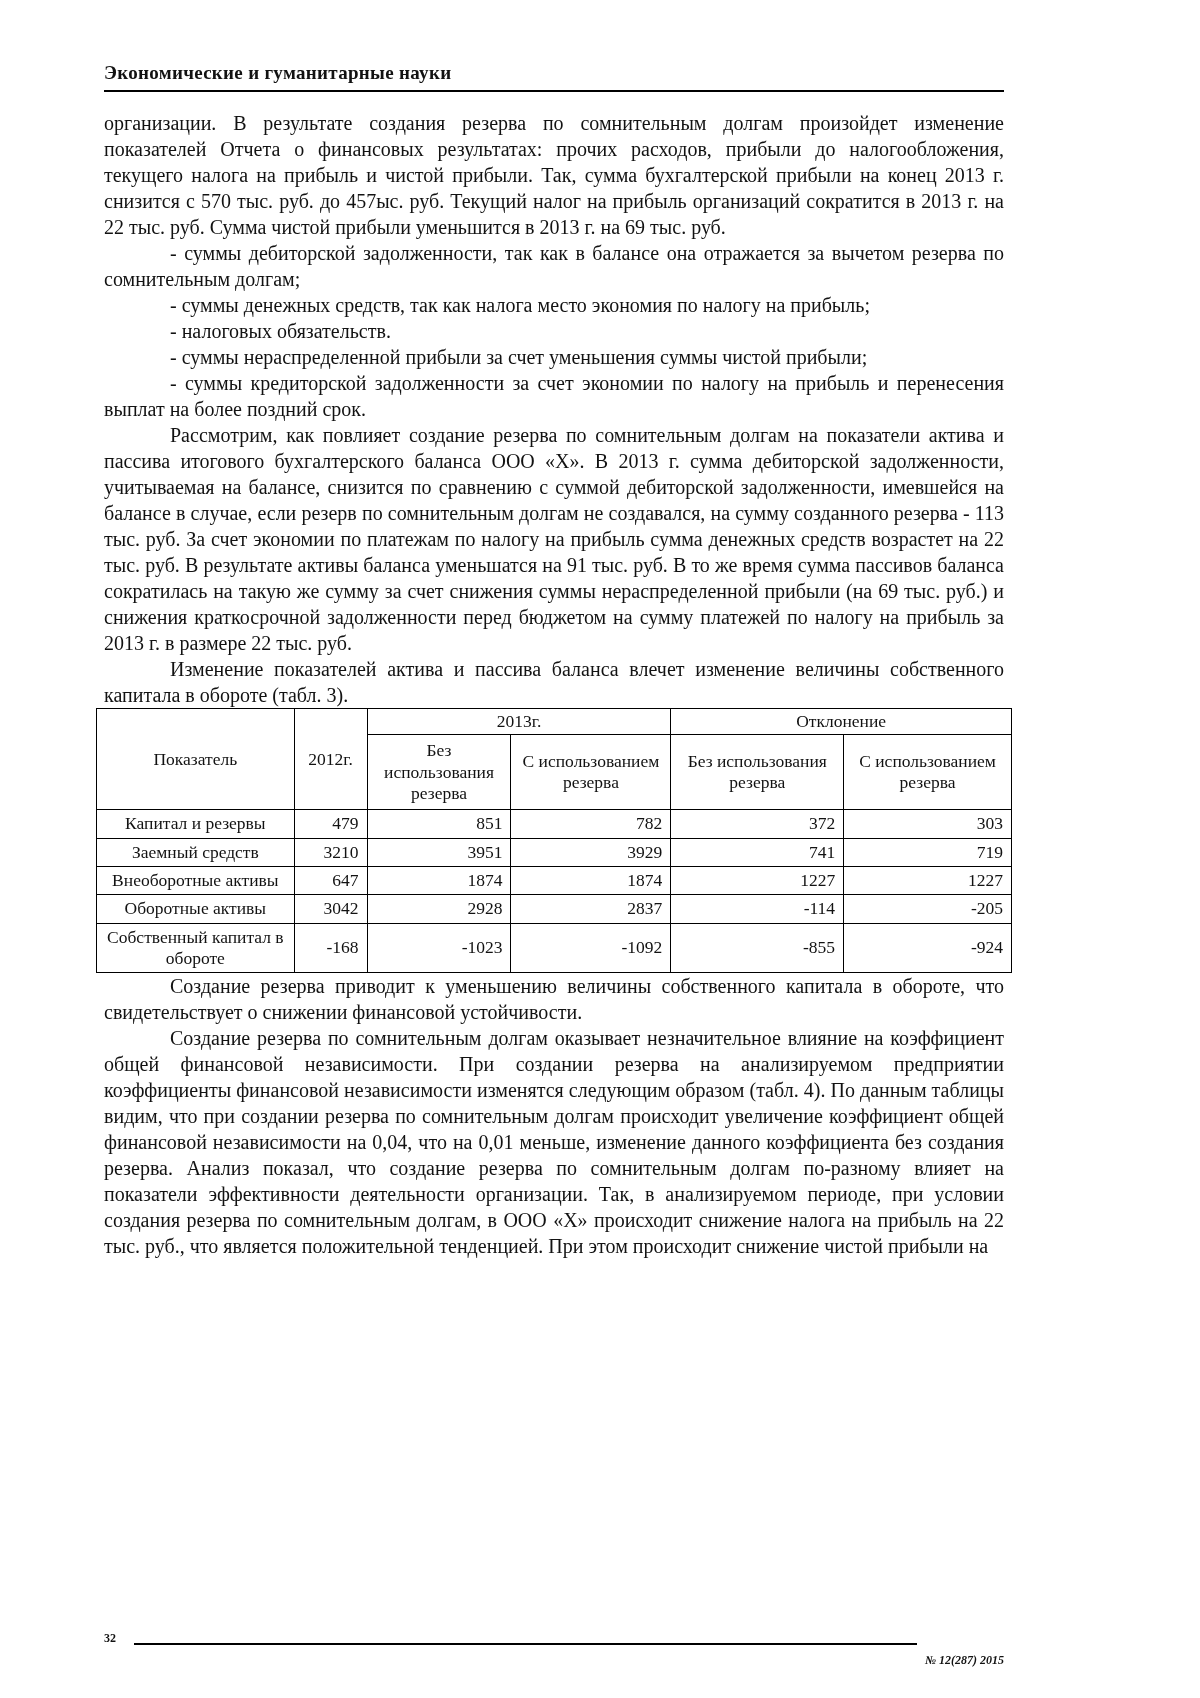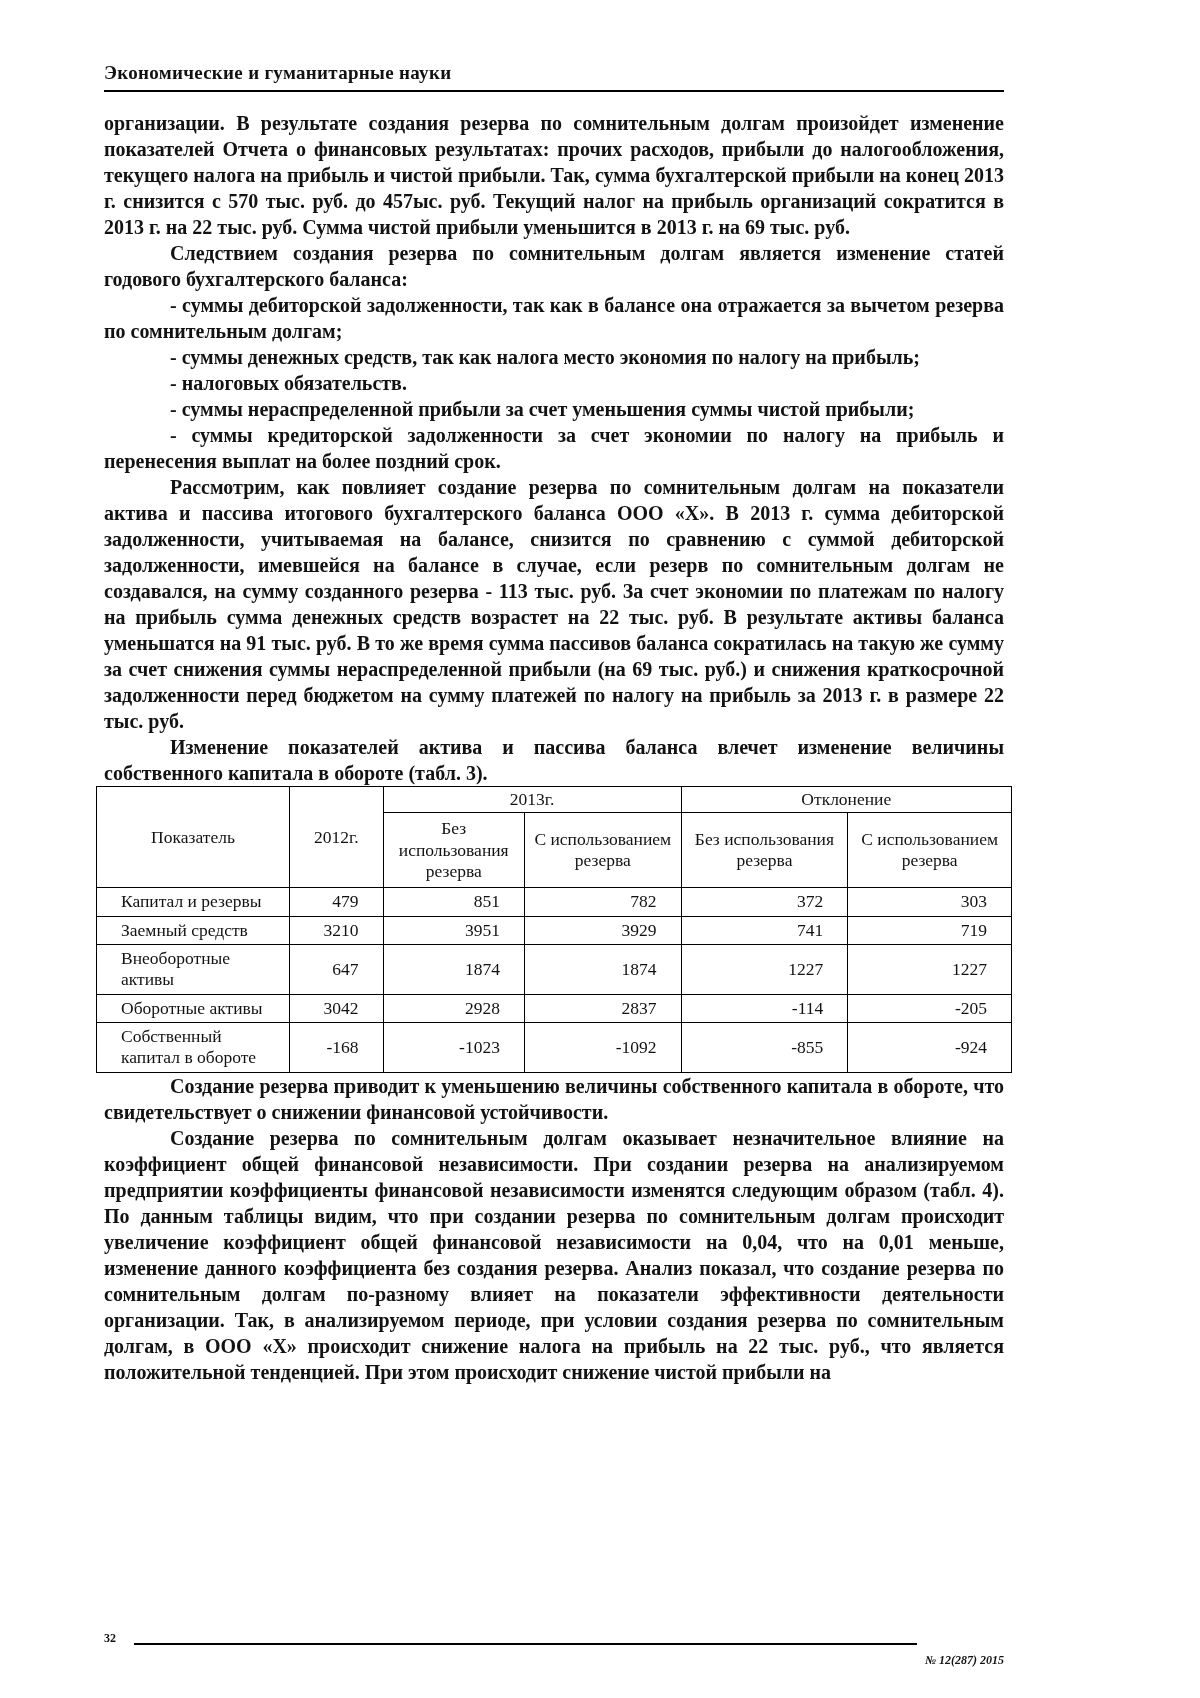--- a/index.html
+++ b/index.html
@@ -25,44 +25,44 @@
     letter-spacing: 0.3px;
     padding-bottom: 6px;
     border-bottom: 2px solid #000;
   }
   .body-text {
     margin-top: 18px;
     font-size: 20px;
     line-height: 26px;
     text-align: justify;
   }
-  .body-text p { margin: 0; font-weight: bold; }
+  .body-text p { margin: 0; }
   p.indent { text-indent: 66px; }
   .table-caption {
     margin: 16px 0 8px 0 !important;
   }
   table.data-table {
     border-collapse: collapse;
     width: 916px;
     margin-left: -8px;
     font-size: 17.5px;
     line-height: 1.22;
     text-align: left;
   }
   table.data-table th,
   table.data-table td {
     border: 1px solid #000;
     font-weight: normal;
-    padding: 3px 24px;
+    padding: 3px 8px;
     vertical-align: middle;
   }
   table.data-table thead th { text-align: center; }
   table.data-table th.group { padding: 2px 16px; }
   table.data-table th.sub { padding: 5px 6px; }
-  td.cat { padding: 6px 6px; }
+  td.cat { text-align: center; padding: 6px 6px; }
   td.num { text-align: right; padding: 6px 12px 6px 6px; }
   .after-table { margin-top: 36px; }
   .footer {
     position: absolute;
     left: 104px;
     right: 196px;
     bottom: 30px;
     display: flex;
     align-items: center;
     font-size: 12px;
@@ -82,21 +82,20 @@
 <body>
 
 <div class="page">
 
   <div class="running-head">
     <span>Экономические и гуманитарные науки</span>
   </div>
 
   <div class="body-text">
     <p>организации. В результате создания резерва по сомнительным долгам произойдет изменение показателей Отчета о финансовых результатах: прочих расходов, прибыли до налогообложения, текущего налога на прибыль и чистой прибыли. Так, сумма бухгалтерской прибыли на конец 2013 г. снизится с 570 тыс. руб. до 457ыс. руб. Текущий налог на прибыль организаций сократится в 2013 г. на 22 тыс. руб. Сумма чистой прибыли уменьшится в 2013 г. на 69 тыс. руб.</p>
-    <p class="indent">Следствием создания резерва по сомнительным долгам является изменение статей годового бухгалтерского баланса:</p>
     <p class="indent">- суммы дебиторской задолженности, так как в балансе она отражается за вычетом резерва по сомнительным долгам;</p>
     <p class="indent">- суммы денежных средств, так как налога место экономия по налогу на прибыль;</p>
     <p class="indent">- налоговых обязательств.</p>
     <p class="indent">- суммы нераспределенной прибыли за счет уменьшения суммы чистой прибыли;</p>
     <p class="indent">- суммы кредиторской задолженности за счет экономии по налогу на прибыль и перенесения выплат на более поздний срок.</p>
     <p class="indent">Рассмотрим, как повлияет создание резерва по сомнительным долгам на показатели актива и пассива итогового бухгалтерского баланса ООО «Х». В 2013 г. сумма дебиторской задолженности, учитываемая на балансе, снизится по сравнению с суммой дебиторской задолженности, имевшейся на балансе в случае, если резерв по сомнительным долгам не создавался, на сумму созданного резерва - 113 тыс. руб. За счет экономии по платежам по налогу на прибыль сумма денежных средств возрастет на 22 тыс. руб. В результате активы баланса уменьшатся на 91 тыс. руб. В то же время сумма пассивов баланса сократилась на такую же сумму за счет снижения суммы нераспределенной прибыли (на 69 тыс. руб.) и снижения краткосрочной задолженности перед бюджетом на сумму платежей по налогу на прибыль за 2013 г. в размере 22 тыс. руб.</p>
     <p class="indent">Изменение показателей актива и пассива баланса влечет изменение величины собственного капитала в обороте (табл. 3).</p>
 
 
     <table class="data-table">

